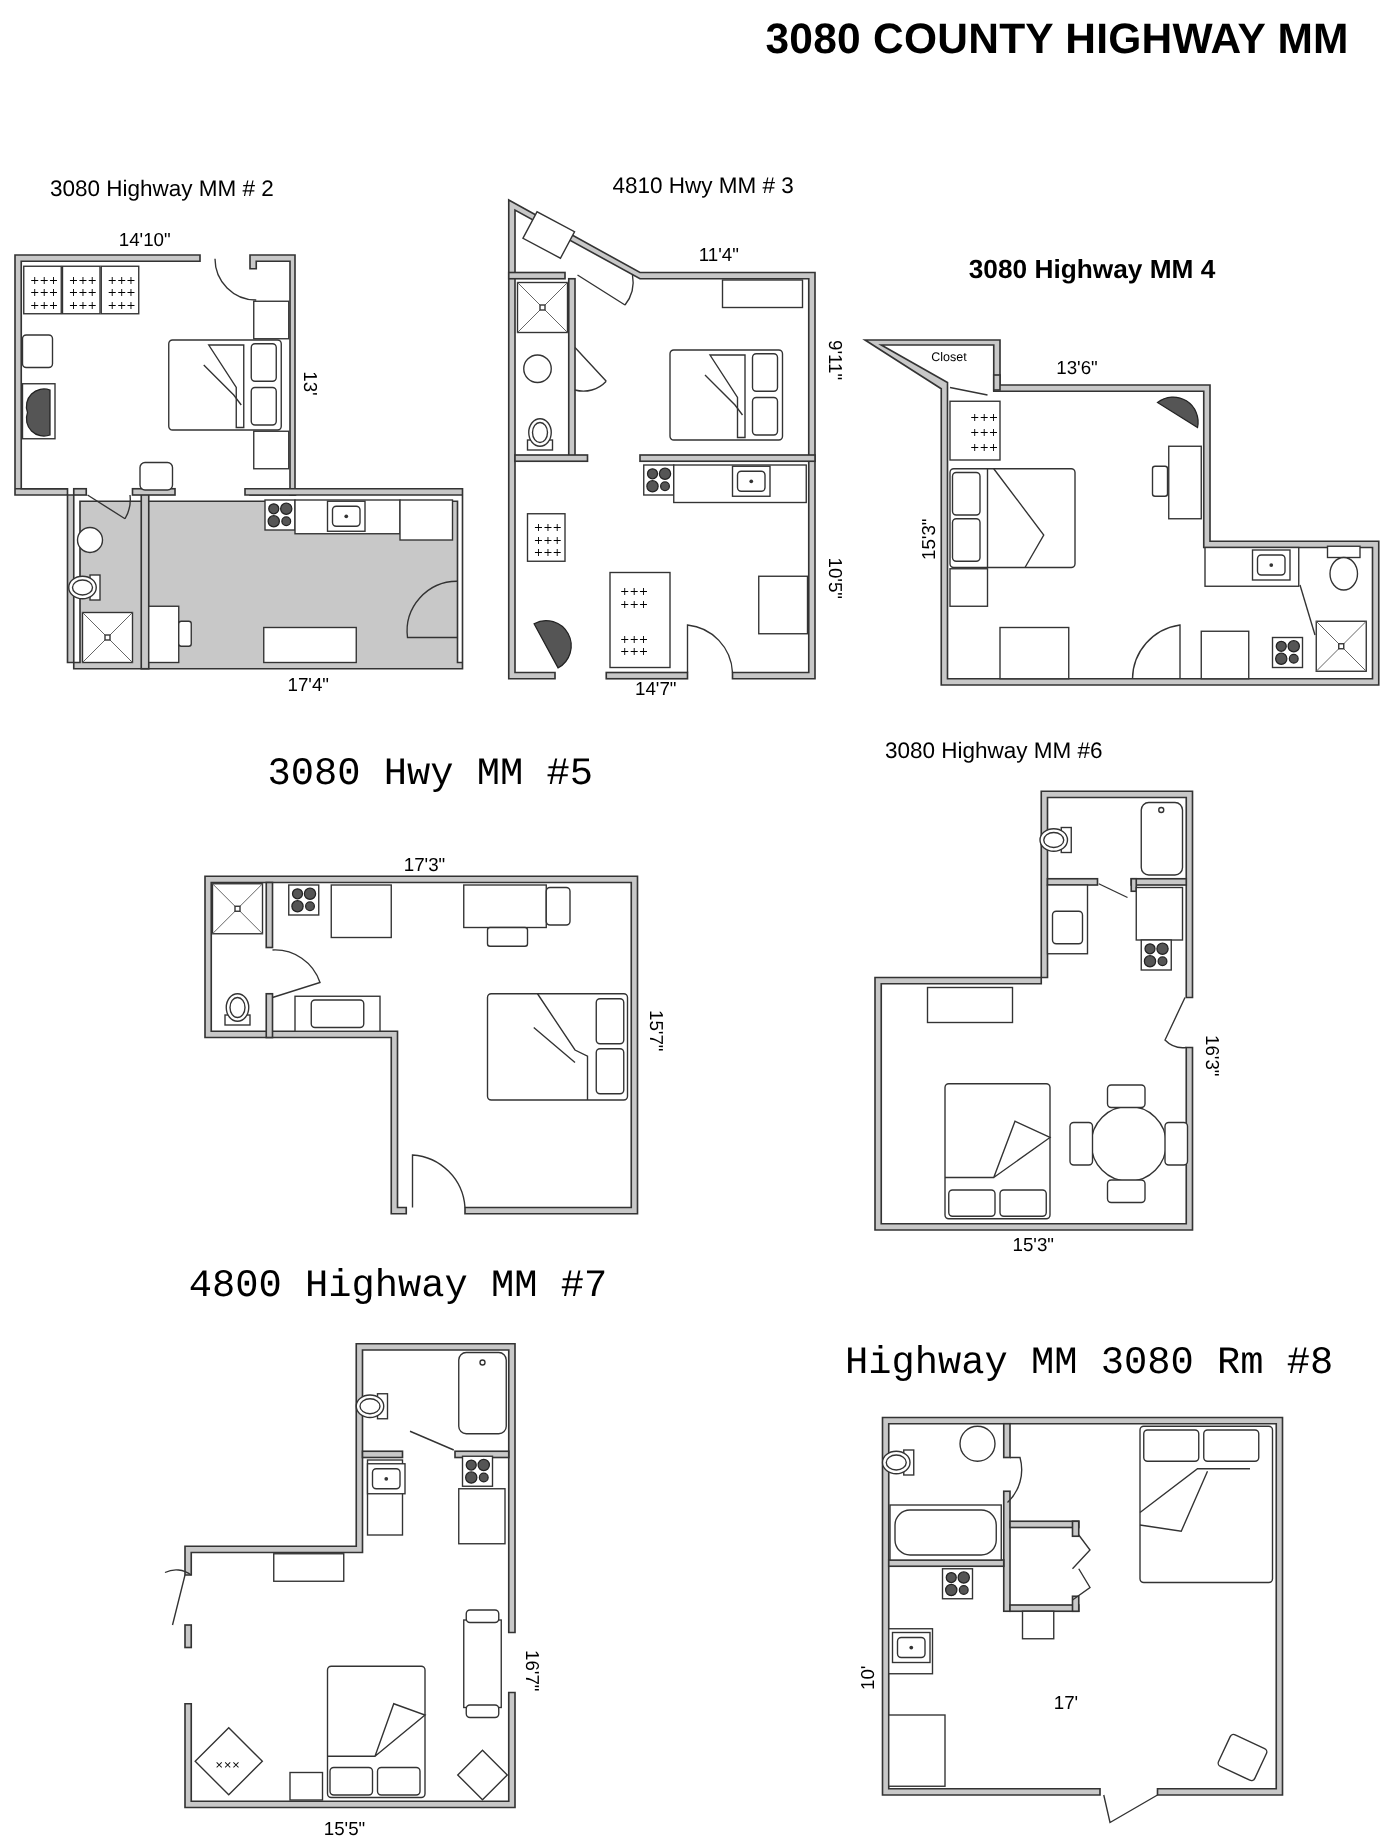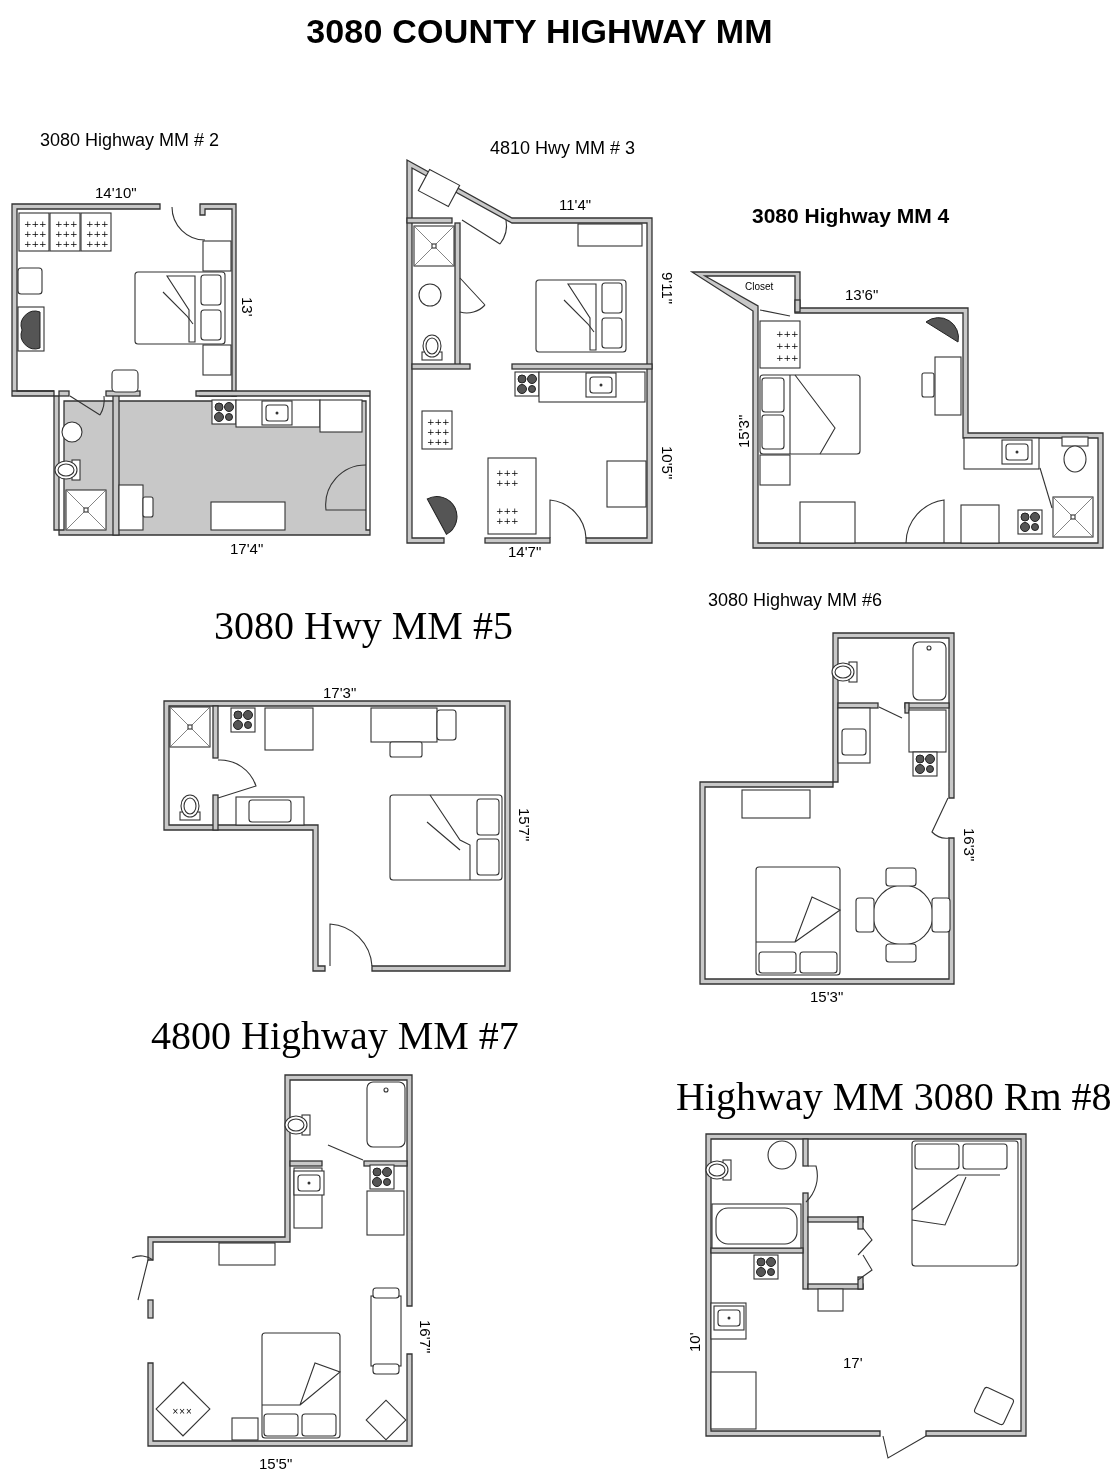--- a/index.html
+++ b/index.html
@@ -1,56 +1,56 @@
 <!DOCTYPE html>
 <html><head>
 <meta charset="utf-8">
 <style>
   html,body{margin:0;padding:0;background:#fff;}
   body{width:1113px;height:1476px;position:relative;overflow:hidden;font-family:"Liberation Sans",sans-serif;color:#000;}
   .abs{position:absolute;}
-  .main-title{left:0;width:1079px;top:12px;text-align:center;font-weight:bold;font-size:34px;letter-spacing:0.2px;}
+  .main-title{left:0;width:1079px;top:12px;text-align:right;font-weight:bold;font-size:34px;letter-spacing:0.2px;}
   .t{position:absolute;white-space:nowrap;}
   .t-small{font-size:18px;}
   .t-bold{font-size:21px;font-weight:bold;}
-  .t-large{font-size:40px;font-family:Liberation Serif, serif;}
+  .t-large{font-size:31px;font-family:Liberation Mono, monospace;}
   .dim{position:absolute;font-size:15px;white-space:nowrap;}
   .dim-v{position:absolute;font-size:15px;white-space:nowrap;transform:rotate(90deg);transform-origin:left top;}
   .dim-vl{position:absolute;font-size:15px;white-space:nowrap;transform:rotate(-90deg);transform-origin:left top;}
   .closet{position:absolute;font-size:10px;}
   svg.plan{position:absolute;left:0;top:0;}
   .w{fill:#c8c8c8;stroke:#333;stroke-width:1.3;}
   .f{fill:#fff;stroke:#333;stroke-width:1.1;}
   .fl{fill:none;stroke:#333;stroke-width:1.1;}
   .thin{fill:none;stroke:#666;stroke-width:0.8;}
   .dk{fill:#555;stroke:#222;stroke-width:1;}
 </style>
 </head>
 <body>
 
 <div class="abs main-title">3080 COUNTY HIGHWAY MM</div>
 
 <div>
-  <div class="t t-small" style="left:40px;top:130px;">3080 Highway MM # 2</div>
+  <div class="t t-small" style="left:40px;top:141px;">3080 Highway MM # 2</div>
   <div class="dim" style="left:95px;top:184px;">14'10"</div>
   <div class="dim-v" style="left:256px;top:297px;">13'</div>
   <div class="dim-vl" style="left:121px;top:478px;">8'4"</div>
   <div class="dim" style="left:230px;top:540px;">17'4"</div>
 </div>
 
 <div>
   <div class="t t-small" style="left:490px;top:138px;">4810 Hwy MM # 3</div>
   <div class="dim" style="left:559px;top:196px;">11'4"</div>
   <div class="dim-v" style="left:676px;top:272px;">9'11"</div>
   <div class="dim-v" style="left:676px;top:446px;">10'5"</div>
   <div class="dim" style="left:508px;top:543px;">14'7"</div>
 </div>
 
 <div>
-  <div class="t t-bold" style="left:752px;top:204px;">3080 Highway MM 4</div>
+  <div class="t t-bold" style="left:775px;top:204px;">3080 Highway MM 4</div>
   <div class="closet" style="left:745px;top:281px;">Closet</div>
   <div class="dim" style="left:845px;top:286px;">13'6"</div>
   <div class="dim-vl" style="left:735px;top:448px;">15'3"</div>
 </div>
 
 <div>
   <div class="t t-large" style="left:214px;top:602px;">3080 Hwy MM #5</div>
   <div class="dim" style="left:323px;top:684px;">17'3"</div>
   <div class="dim-v" style="left:533px;top:808px;">15'7"</div>
 </div>

